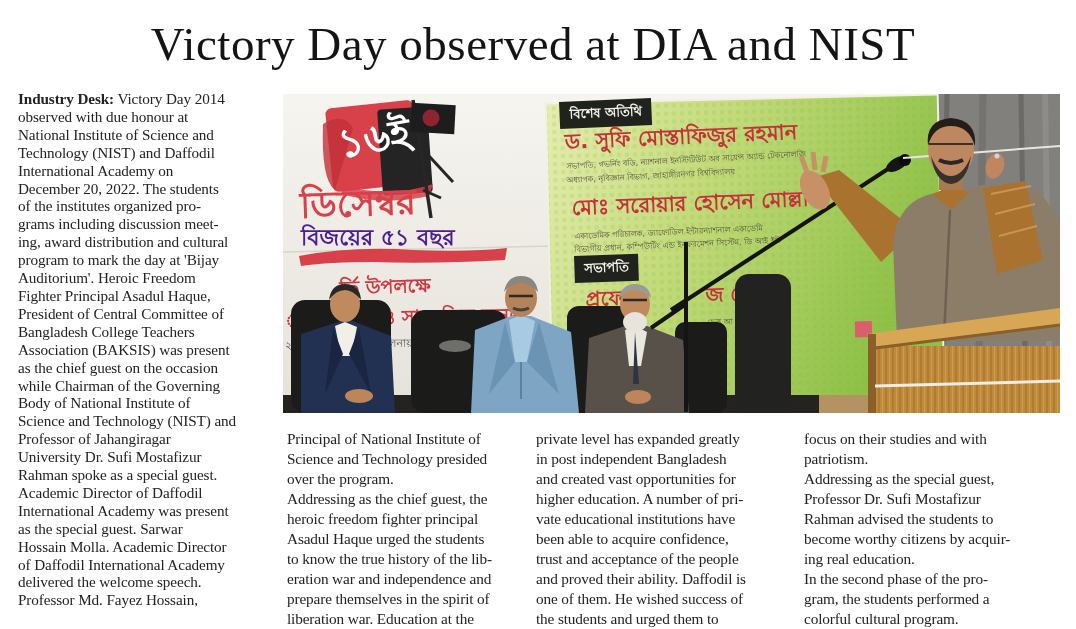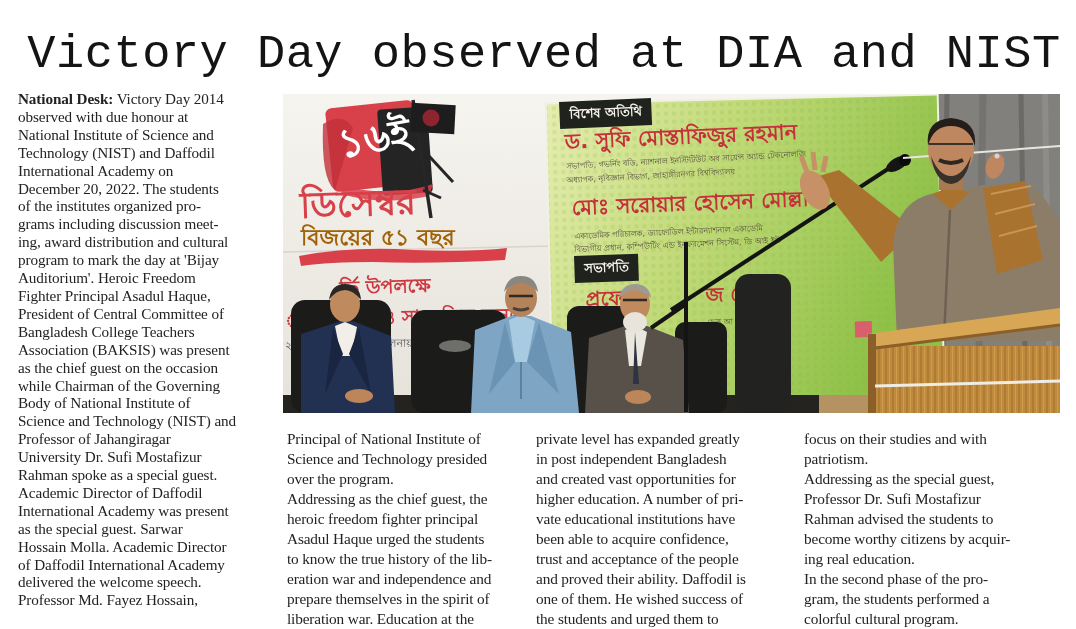--- a/index.html
+++ b/index.html
@@ -1,21 +1,21 @@
 <!DOCTYPE html>
 <html><head>
 <meta charset="utf-8">
 <style>
   html,body{margin:0;padding:0;background:#ffffff;}
   body{width:1076px;height:629px;overflow:hidden;position:relative;
        font-family:"Liberation Serif",serif;color:#1f1f1f;}
 
   .headline{position:absolute;top:12px;left:0;width:1056px;text-align:center;
-    font-family:Liberation Mono, monospace;font-weight:400;font-size:47px;
-    line-height:1.15;color:#141414;letter-spacing:.5px;margin:16px;}
+    font-family:Liberation Serif, serif;font-weight:400;font-size:47px;
+    line-height:1.15;color:#141414;letter-spacing:.5px;margin:5px;}
 
   .newscol{position:absolute;white-space:pre;overflow:hidden;
     font-family:"Liberation Serif",serif;color:#222;}
   .col1{left:18px;top:90px;width:258px;height:530px;
     font-size:15.2px;line-height:17.9px;letter-spacing:-.1px;}
   .colb{top:429px;height:200px;font-size:15.3px;line-height:20px;letter-spacing:-.15px;}
   .col2{left:287px;width:252px;}
   .col3{left:536px;width:252px;}
   .col4{left:804px;width:262px;}
   .byline{font-weight:700;}
@@ -26,21 +26,21 @@
   .photo svg{position:absolute;left:0;top:0;}
   .ov{position:absolute;z-index:2;font-family:"DejaVu Sans",sans-serif;
       white-space:nowrap;transform-origin:left top;}
   .fg{z-index:3;}
   .bg{z-index:1;}
 
   .p-numeral{left:50px;top:20px;font-size:40px;font-weight:700;color:#ffffff;
     transform:rotate(-10deg);}
   .p-month{left:16px;top:84px;font-size:36px;font-weight:700;color:#d8404a;
     transform:rotate(-2deg);}
-  .p-sub{left:18px;top:126px;font-size:22px;font-weight:700;color:#a16207;}
+  .p-sub{left:18px;top:126px;font-size:22px;font-weight:700;color:#4c1d95;}
   .p-frag1{left:56px;top:180px;font-size:19px;font-weight:700;color:#ce3840;transform:rotate(-2deg);}
   .p-frag2a{left:2px;top:212px;font-size:19px;font-weight:700;color:#ce3840;}
   .p-frag2b{left:98px;top:209px;font-size:19px;font-weight:700;color:#ce3840;transform:rotate(-1deg);}
   .p-small1{left:2px;top:243px;font-size:11px;color:#5a5a5a;}
   .p-small2{left:96px;top:241px;font-size:11px;color:#5a5a5a;}
 
   .b-label{background:#20231d;color:#f4f2ea;font-size:13px;font-weight:700;
     padding:3px 10px;}
   .b-label1{left:276px;top:8px;transform:rotate(-2.5deg);}
   .b-label2{left:291px;top:162px;transform:rotate(-2deg);}
@@ -55,21 +55,21 @@
   .b-sub3{left:291px;top:136px;transform:rotate(-2.5deg);}
   .b-sub4{left:291px;top:149px;transform:rotate(-2.5deg);}
   .b-sub5a{left:302px;top:226px;transform:rotate(-2deg);}
   .b-sub5b{left:424px;top:222px;transform:rotate(-2deg);}
 </style>
 </head>
 <body>
 
 <h1 class="headline">Victory Day observed at DIA and NIST</h1>
 
-<div class="newscol col1"><span class="byline">National Desk:</span><span> Victory Day 2014</span>
+<div class="newscol col1"><span class="byline">Industry Desk:</span><span> Victory Day 2014</span>
 <span>observed with due honour at
 National Institute of Science and
 Technology (NIST) and Daffodil
 International Academy on
 December 20, 2022. The students
 of the institutes organized pro-
 grams including discussion meet-
 ing, award distribution and cultural
 program to mark the day at 'Bijay
 Auditorium'. Heroic Freedom

